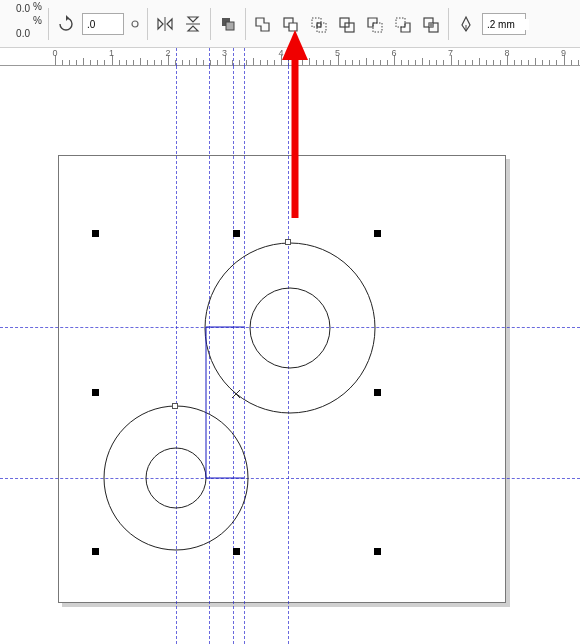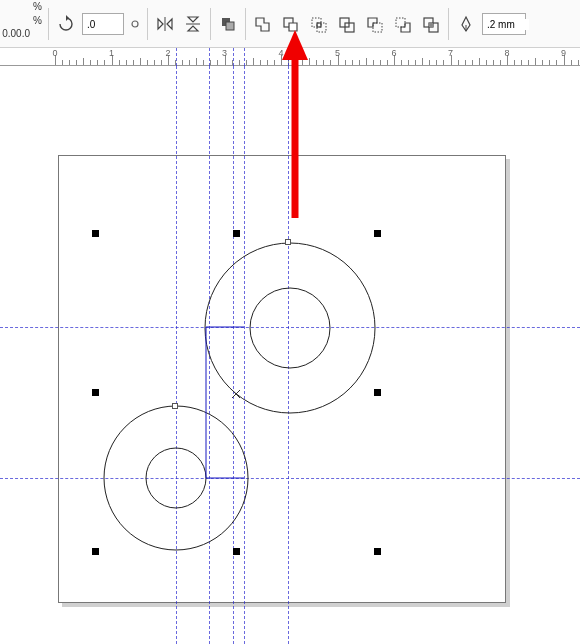--- a/index.html
+++ b/index.html
@@ -19,24 +19,24 @@
     background: #fafafa;
     border-bottom: 1px solid #d0d0d0;
     position: relative;
     display: flex;
     align-items: flex-start;
   }
   .position-readout {
     width: 30px;
     height: 40px;
     display: flex;
-    flex-direction: row;
-    justify-content: flex-end;
+    flex-direction: column;
+    justify-content: space-between;
     align-items: flex-end;
-    padding-top: 8px;
+    padding-top: 1px;
   }
   .position-row {
     display: flex;
     align-items: center;
     height: 14px;
     font-size: 10px;
   }
   .pct-col {
     width: 15px;
     display: flex;

